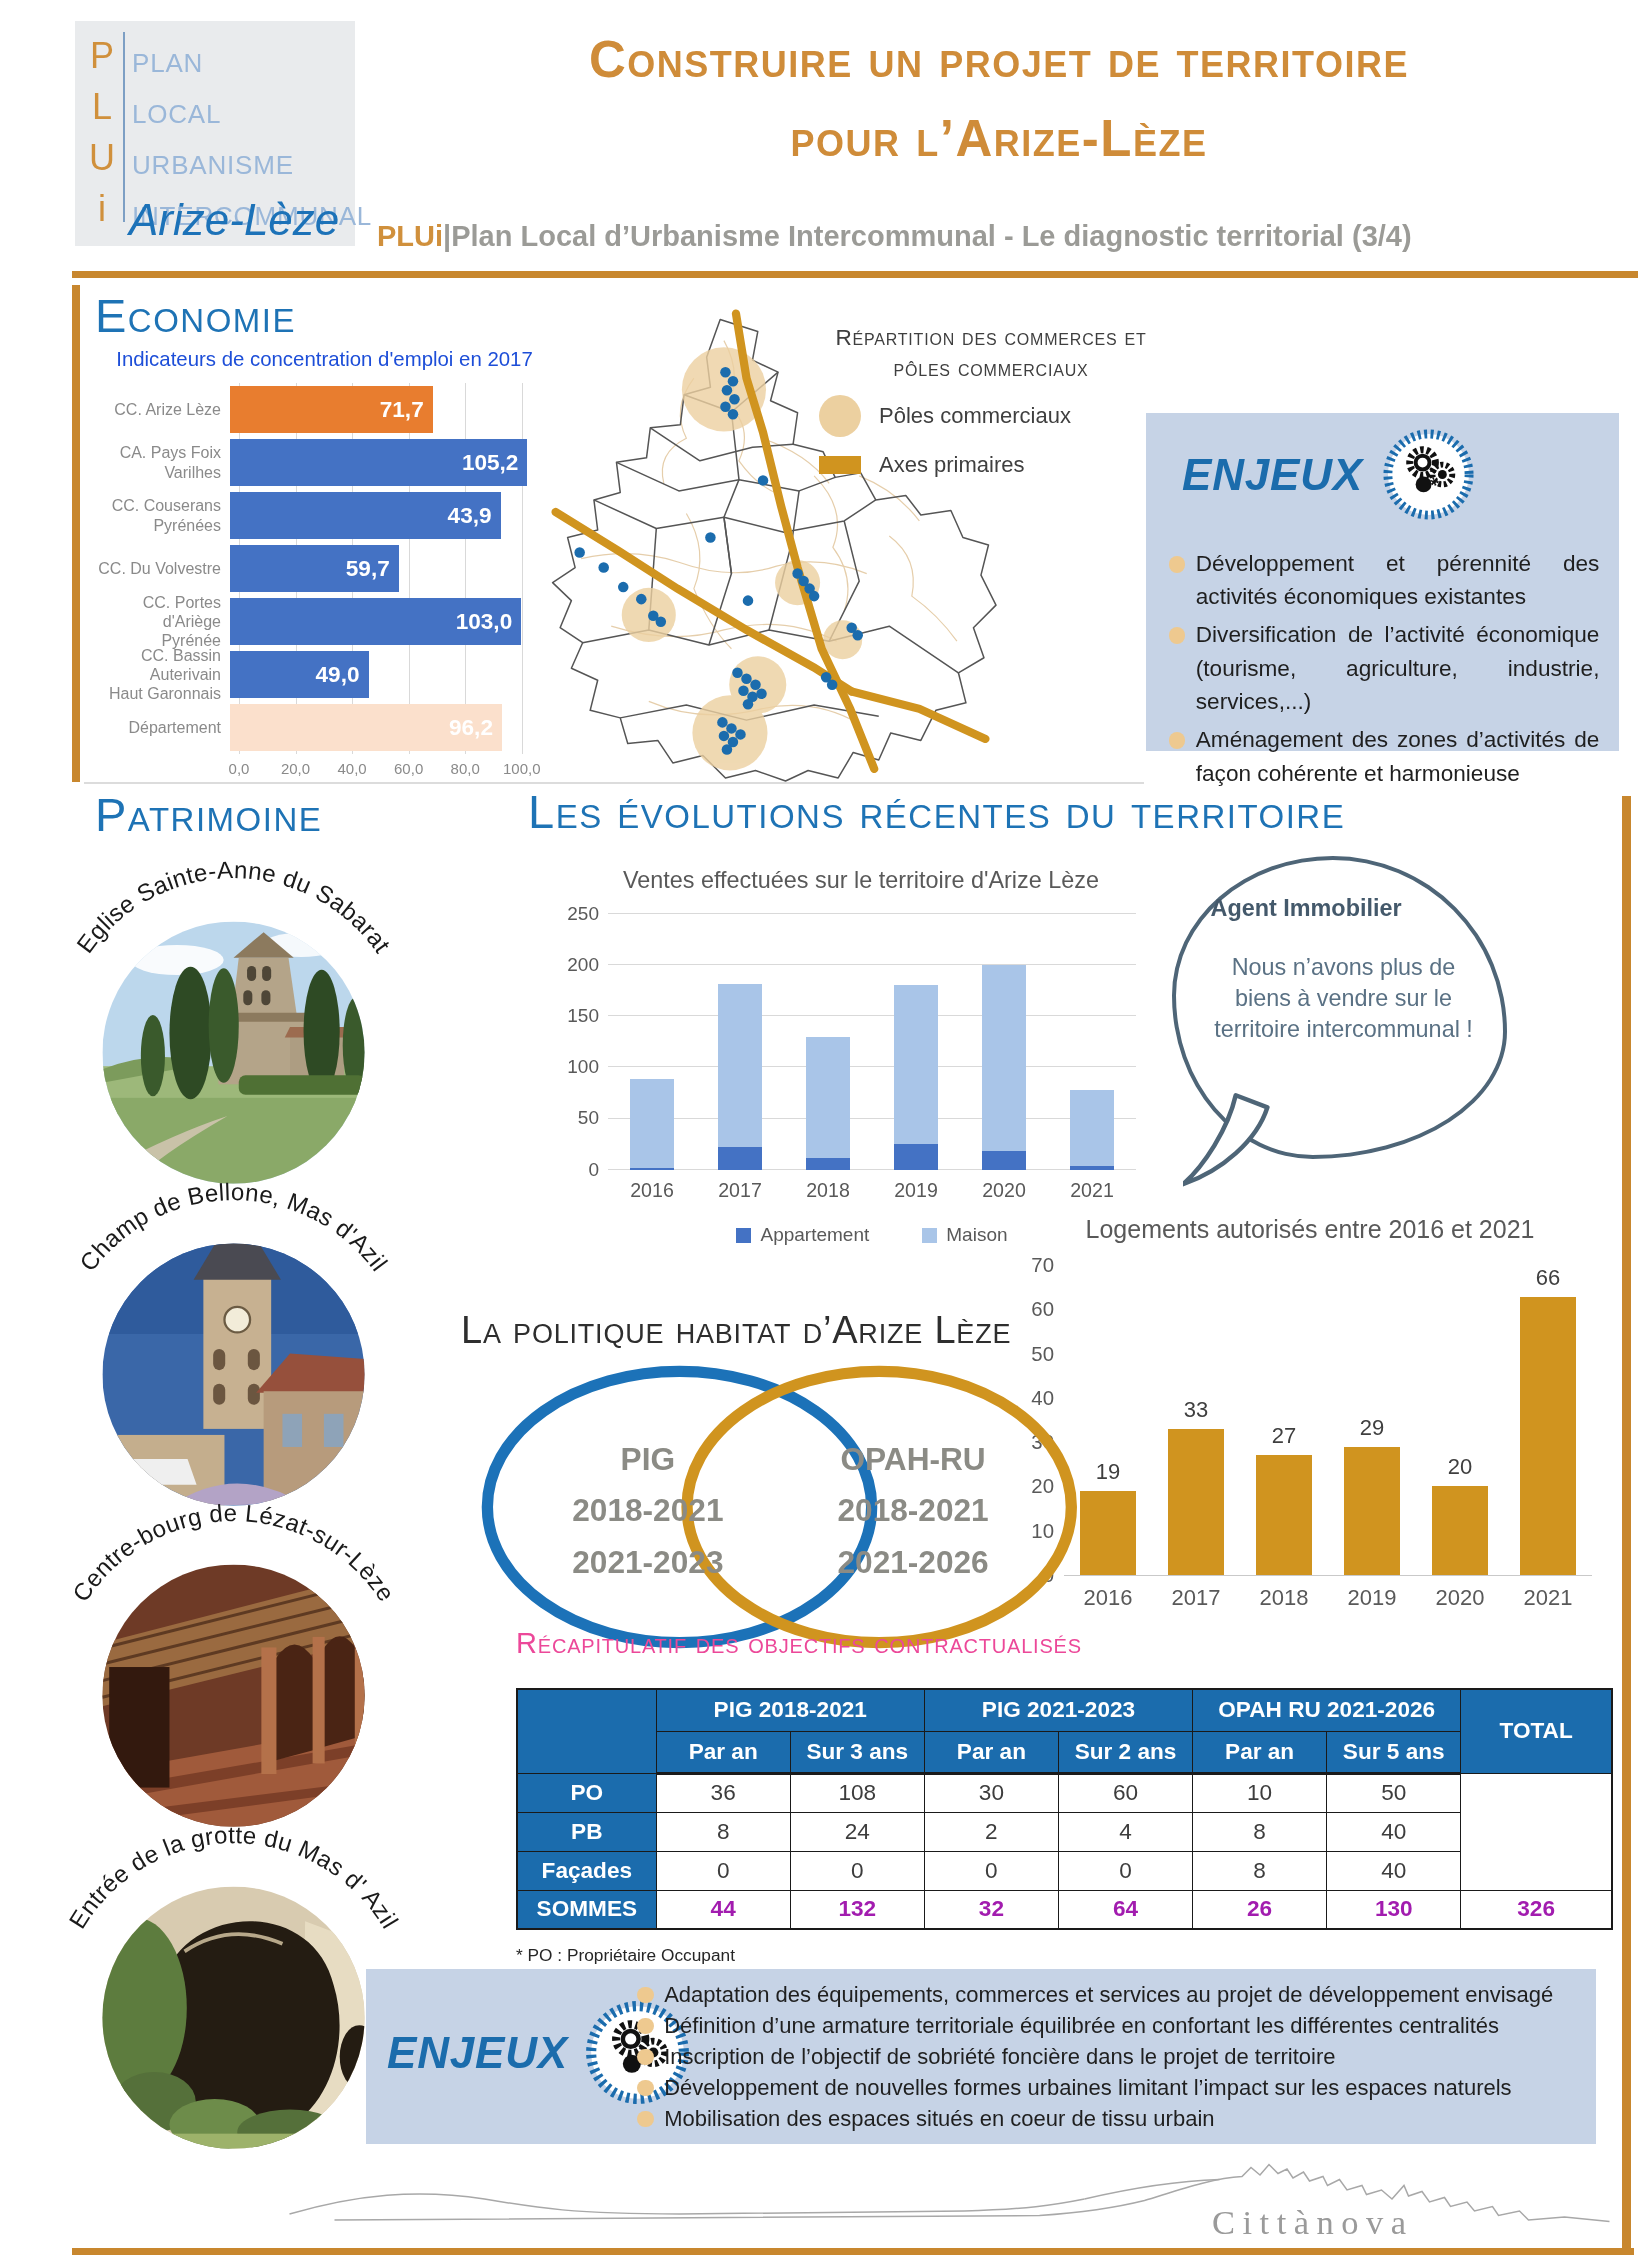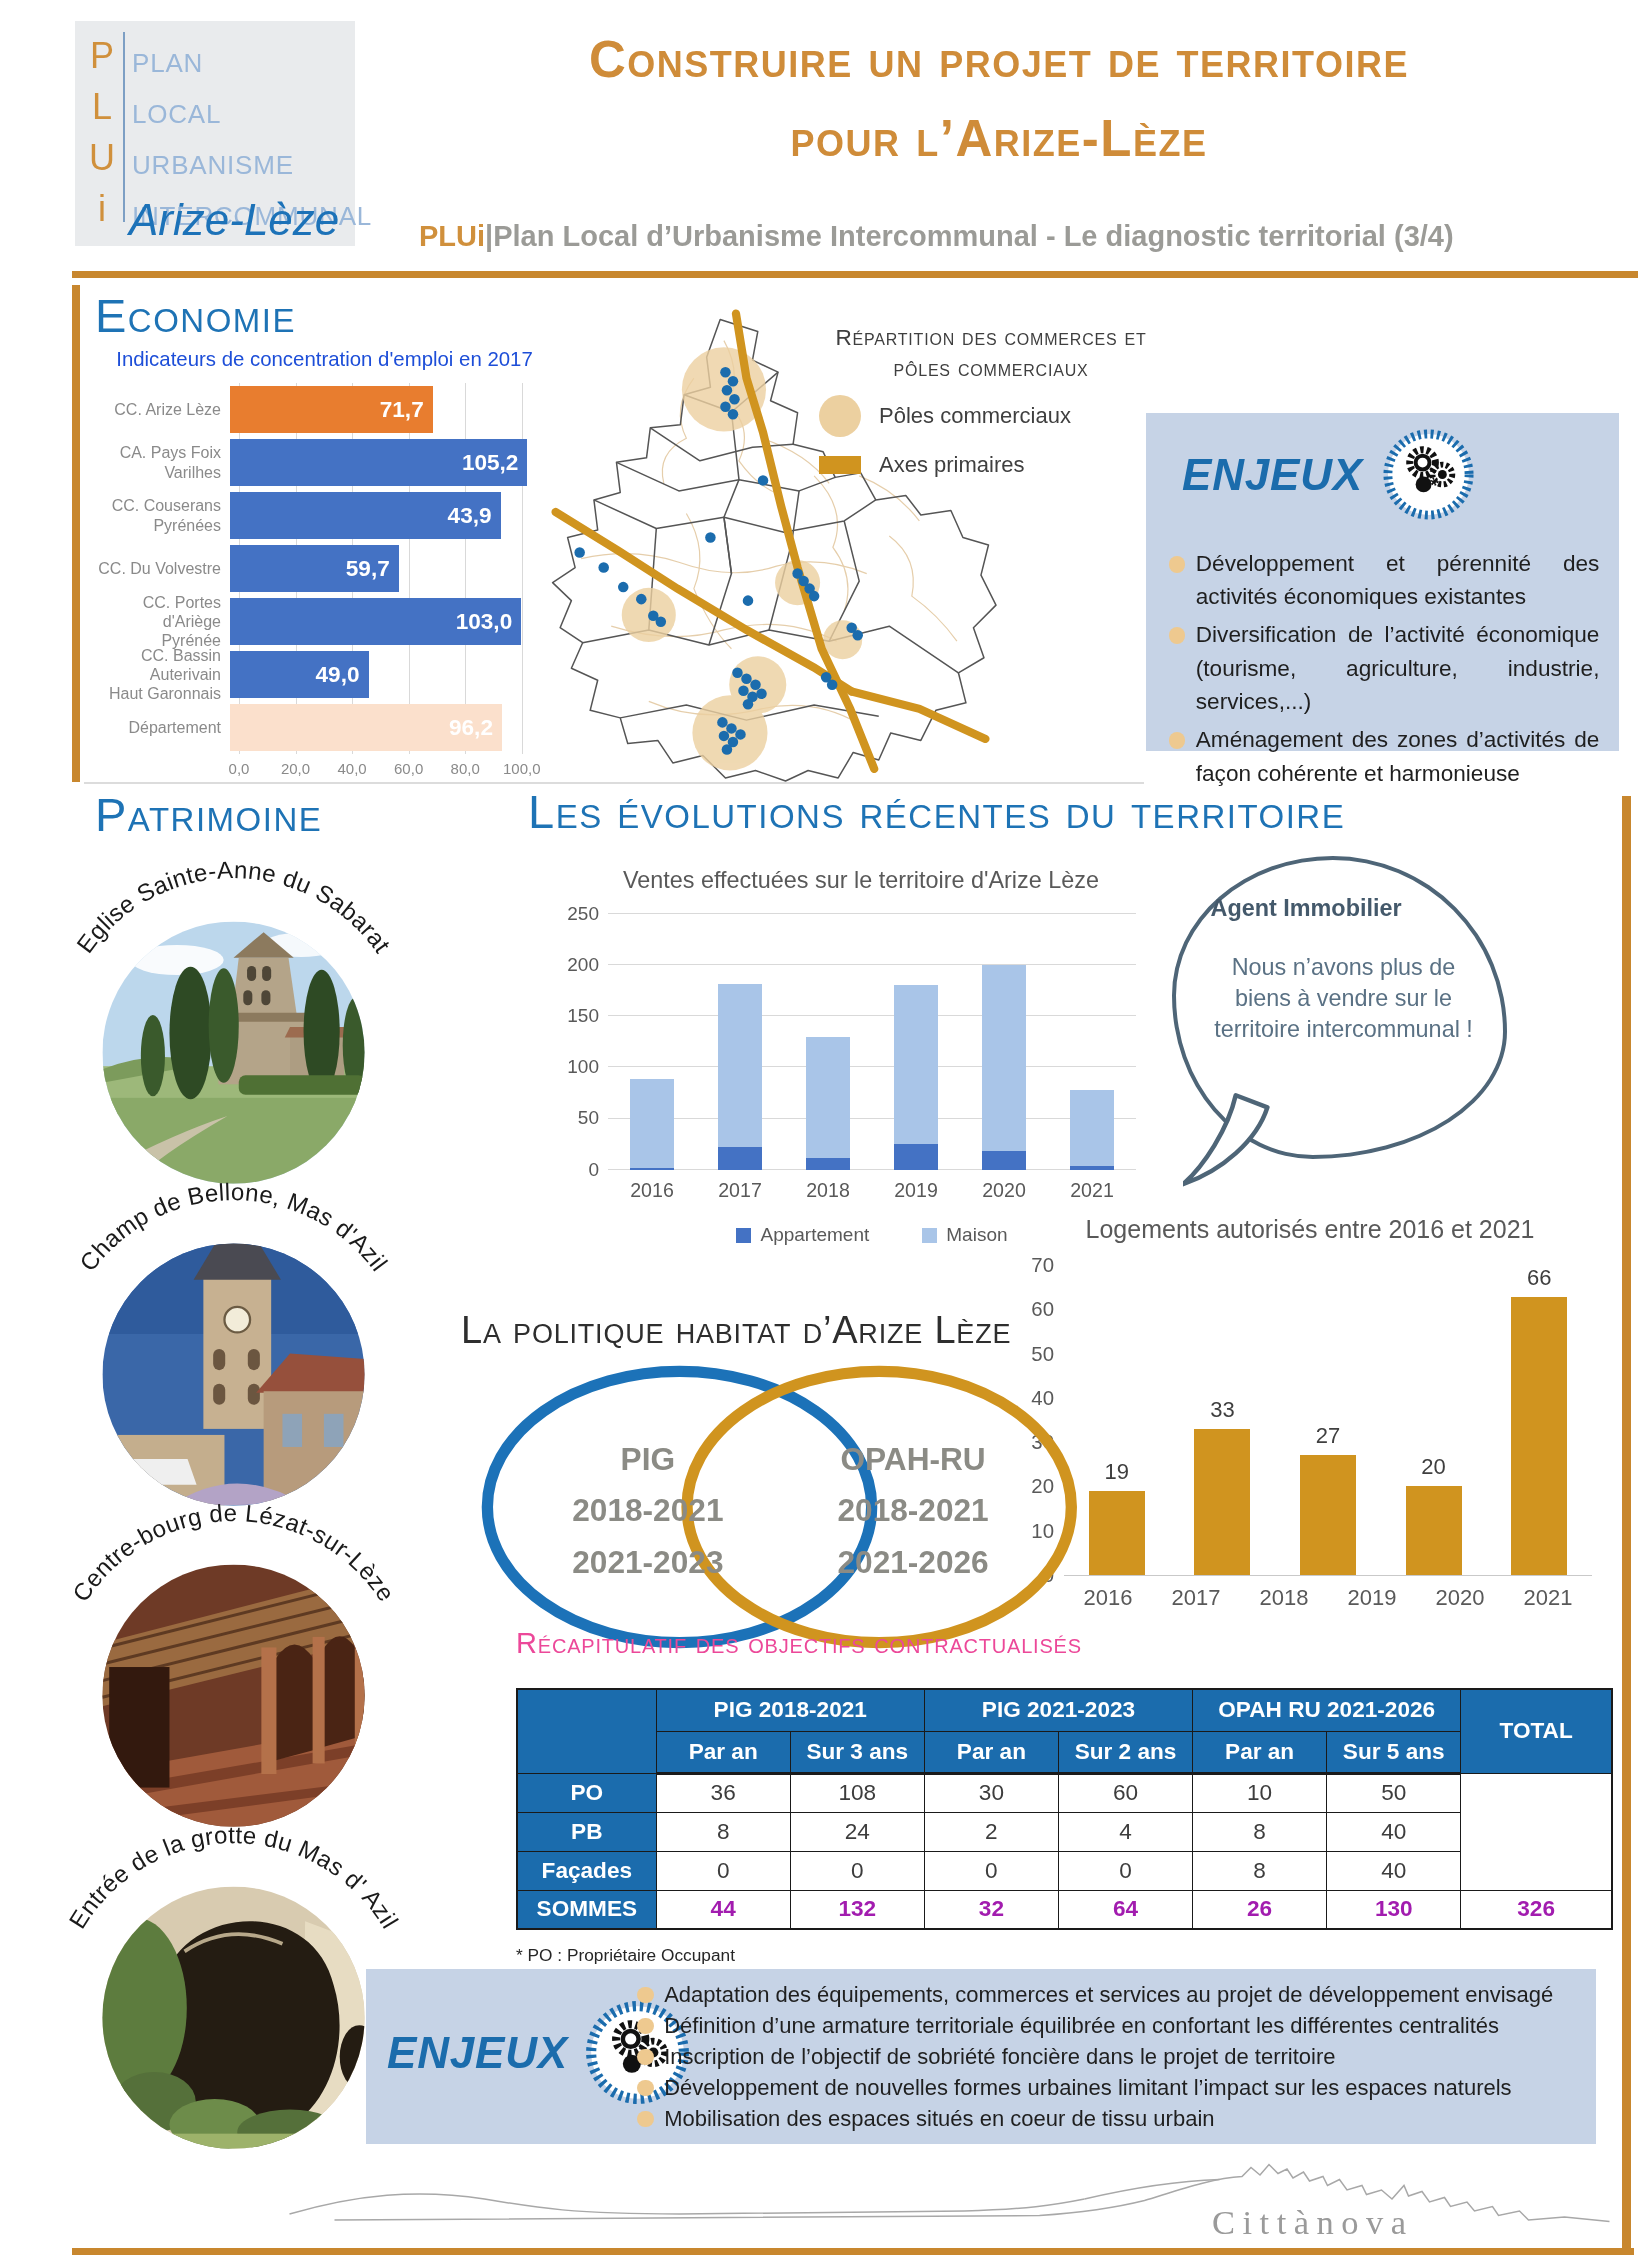--- a/index.html
+++ b/index.html
@@ -7,21 +7,21 @@
   .page { position:relative; width:1642px; height:2261px; background:#fff; overflow:hidden; }
   .sc { font-variant: small-caps; }
 
   
   .logo-box { position:absolute; left:75px; top:21px; width:280px; height:225px; background:#e9ebed; }
   .logo-letters { position:absolute; left:7.5px; top:9px; width:39px; text-align:center; color:#d0903c; font-size:36px; line-height:51px; }
   .logo-vline { position:absolute; left:48px; top:10.6px; width:1.5px; height:190px; background:#7d9fc4; }
   .logo-words { position:absolute; left:57px; top:16.6px; color:#9ab7d9; font-size:26px; line-height:51px; letter-spacing:0.8px; }
   .logo-territory { position:absolute; left:54px; bottom:1.5px; color:#1c72b8; font-size:44px; font-style:italic; }
   .main-title { position:absolute; left:377px; top:19.6px; width:1244px; text-align:center; color:#cf8c39; font-weight:bold; font-size:51px; letter-spacing:1.5px; line-height:1.55; }
-  .subtitle { position:absolute; left:377px; top:220px; font-size:29px; font-weight:bold;margin-left:42px; }
+  .subtitle { position:absolute; left:377px; top:220px; font-size:29px; font-weight:bold; }
   .subtitle .plui { color:#d0903c; }
   .subtitle .rest { color:#9b9b97; }
   .rule-top { position:absolute; left:72px; top:271px; width:1566px; height:6.8px; background:#c8872e; }
   .rule-bottom { position:absolute; left:72px; top:2248px; width:1562px; height:6.8px; background:#c8872e; }
   .rule-right { position:absolute; left:1622px; top:796px; width:9px; height:1456px; background:#c8872e; }
   .econ-left-bar { position:absolute; left:72px; top:285px; width:8.3px; height:497px; background:#c8872e; }
   .econ-sep { position:absolute; left:84px; top:782px; width:1060px; height:1.5px; background:#dcdcdc; }
 
   h2.section { position:absolute; color:#1e73b5; font-size:47px; font-weight:500; letter-spacing:1.5px; }
   #h-economie { left:95px; top:288px; }
@@ -614,20 +614,24 @@
           </div>
           <div class="lcol">
             <span class="lval">33</span>
             <div class="lbar" style="height: 47.1429%; background: rgb(208, 148, 31);"></div>
           </div>
           <div class="lcol">
             <span class="lval">27</span>
             <div class="lbar" style="height: 38.5714%; background: rgb(208, 148, 31);"></div>
           </div>
           <div class="lcol">
+            <span class="lval">29</span>
+            <div class="lbar" style="height: 41.4286%; background: rgb(208, 148, 31);"></div>
+          </div>
+          <div class="lcol">
             <span class="lval">20</span>
             <div class="lbar" style="height: 28.5714%; background: rgb(208, 148, 31);"></div>
           </div>
           <div class="lcol">
             <span class="lval">66</span>
             <div class="lbar" style="height: 94.2857%; background: rgb(208, 148, 31);"></div>
           </div>
         </div>
       </div>
     <div id="log-x">

